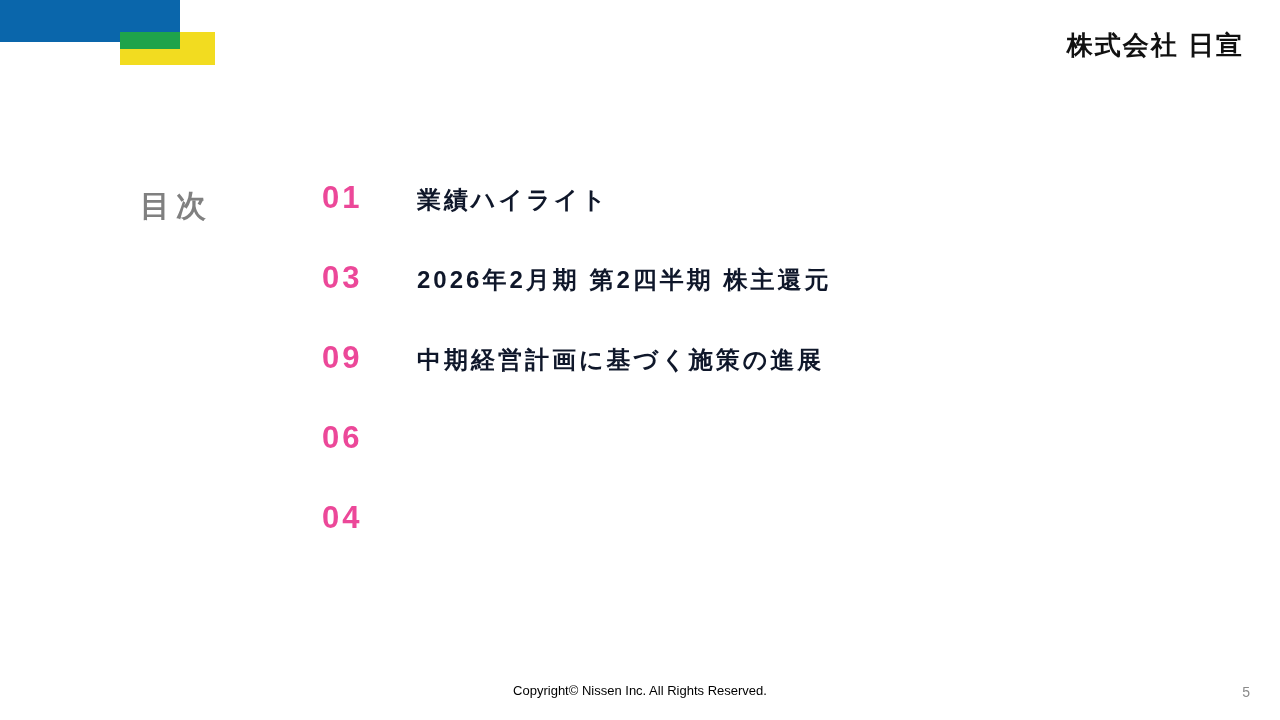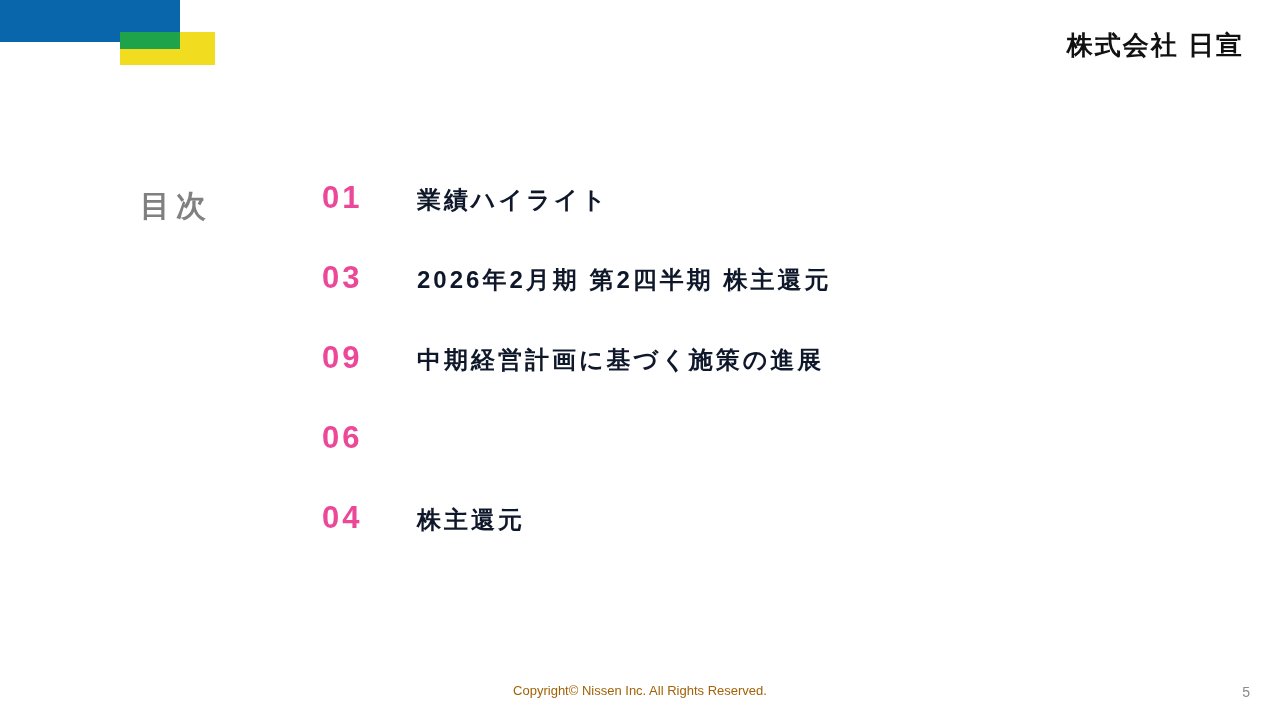--- a/index.html
+++ b/index.html
@@ -107,21 +107,21 @@
   }
 
   
   .copyright {
     position: absolute;
     left: 0;
     right: 0;
     bottom: 22px;
     text-align: center;
     font-size: 13px;
-    color: #a16207;
+    color: #000000;
   }
   .page-number {
     position: absolute;
     right: 30px;
     bottom: 20px;
     font-size: 14px;
     color: #8a8a8a;
   }
 </style>
 </head>
@@ -154,21 +154,20 @@
       <span class="toc-num">09</span>
       <span class="toc-label">中期経営計画に基づく施策の進展</span>
     </div>
 
     <div class="toc-item">
       <span class="toc-num">06</span>
     </div>
 
     <div class="toc-item">
       <span class="toc-num">04</span>
-      <span class="toc-label">株主還元</span>
     </div>
 
   </div>
 
   <div class="copyright">Copyright© Nissen Inc. All Rights Reserved.</div>
   <div class="page-number">5</div>
 
 </div>
 
 </body></html>

